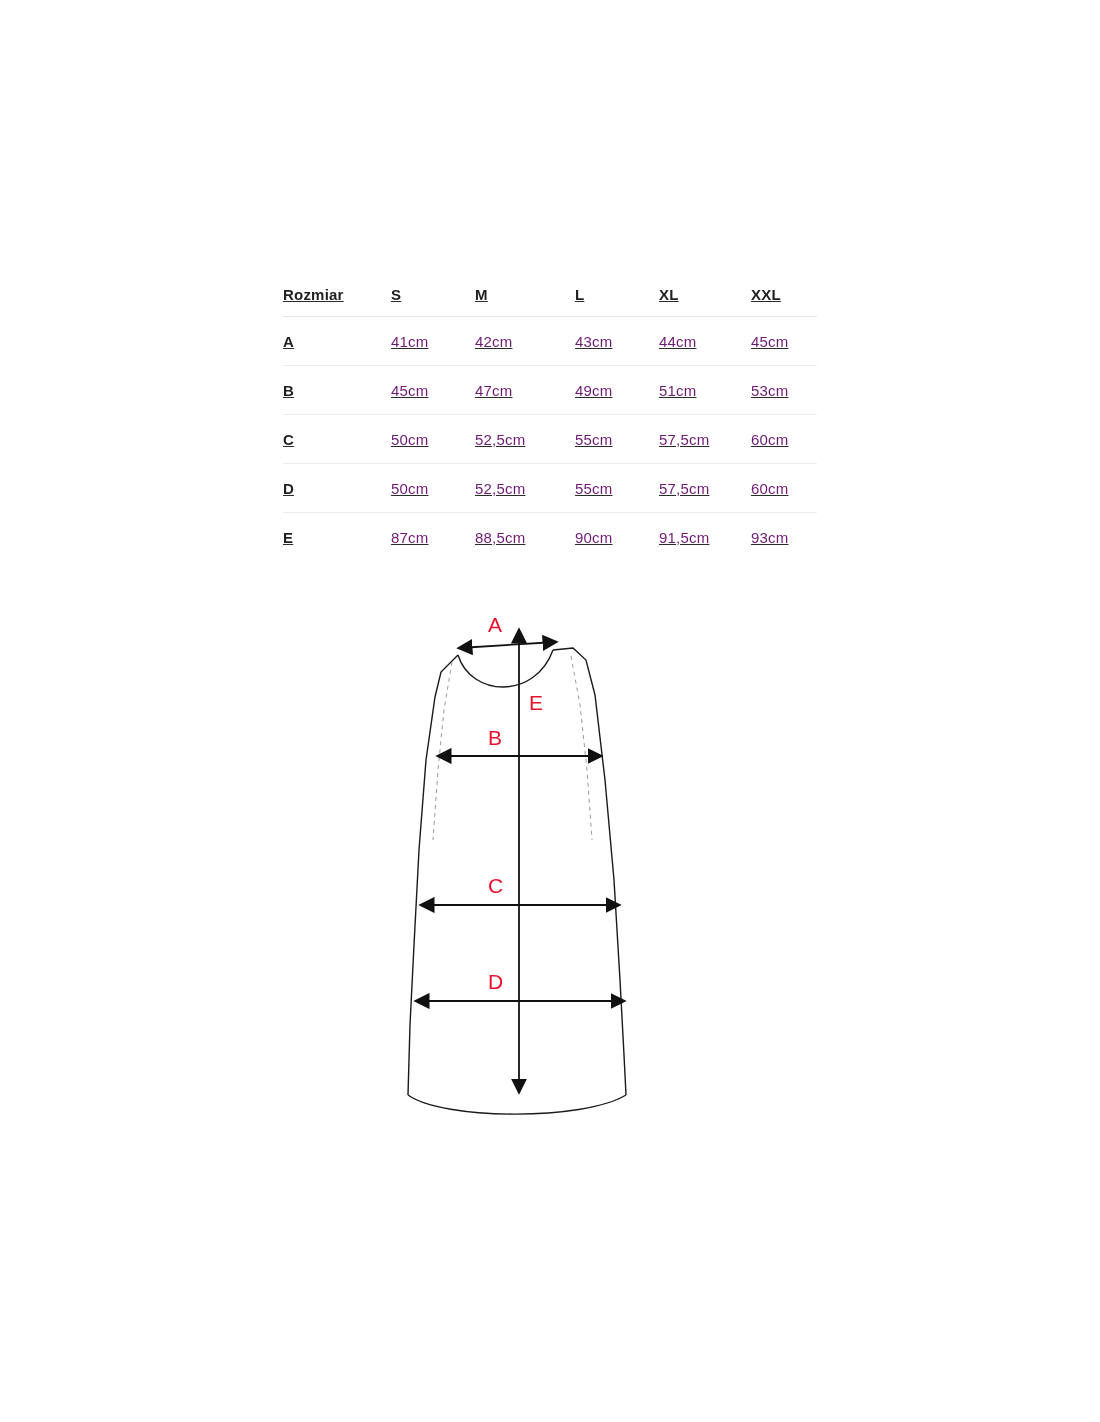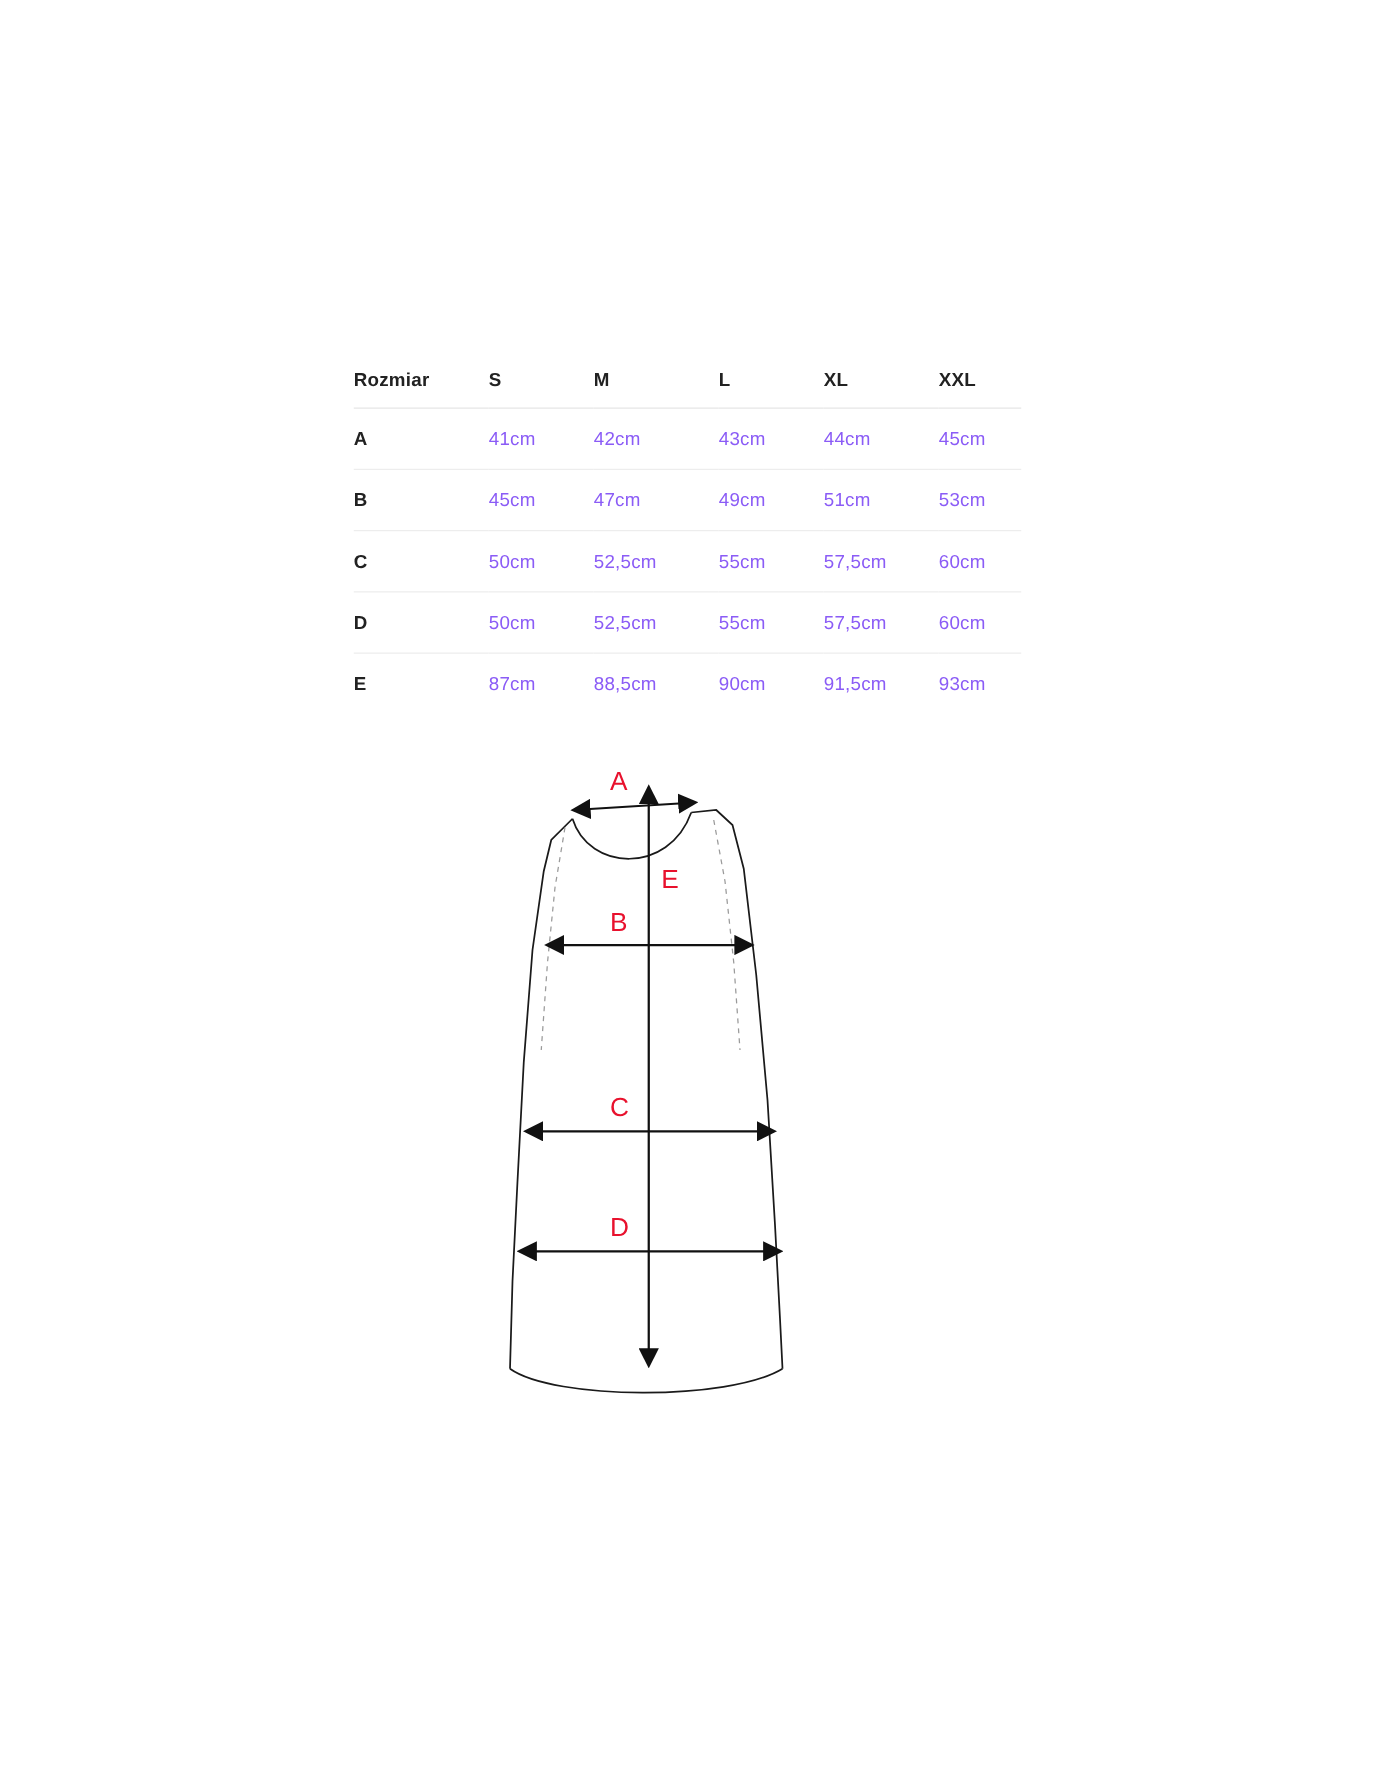--- a/index.html
+++ b/index.html
@@ -13,36 +13,37 @@
     font-family: "Liberation Sans", sans-serif;
     color: #2b2b2b;
     position: relative;
     overflow: hidden;
   }
 
   
   .table-wrap {
     position: absolute;
     left: 283px;
-    top: 282px;
+    top: 272px;
     width: 534px;
+    text-decoration: underline;
   }
   table.size-table {
     border-collapse: collapse;
     width: 100%;
     table-layout: fixed;
   }
   table.size-table th,
   table.size-table td {
     text-align: left;
     font-size: 15px;
     padding: 0;
     height: 48px;
     vertical-align: middle;
-    color: #8b5cf6;
+    color: #701a75;
     font-weight: normal;
     letter-spacing: 0.2px;
   }
   table.size-table thead th {
     font-weight: bold;
     font-size: 15px;
     color: #222;
     height: 44px;
     border-bottom: 1px solid #e6e6e6;
   }

